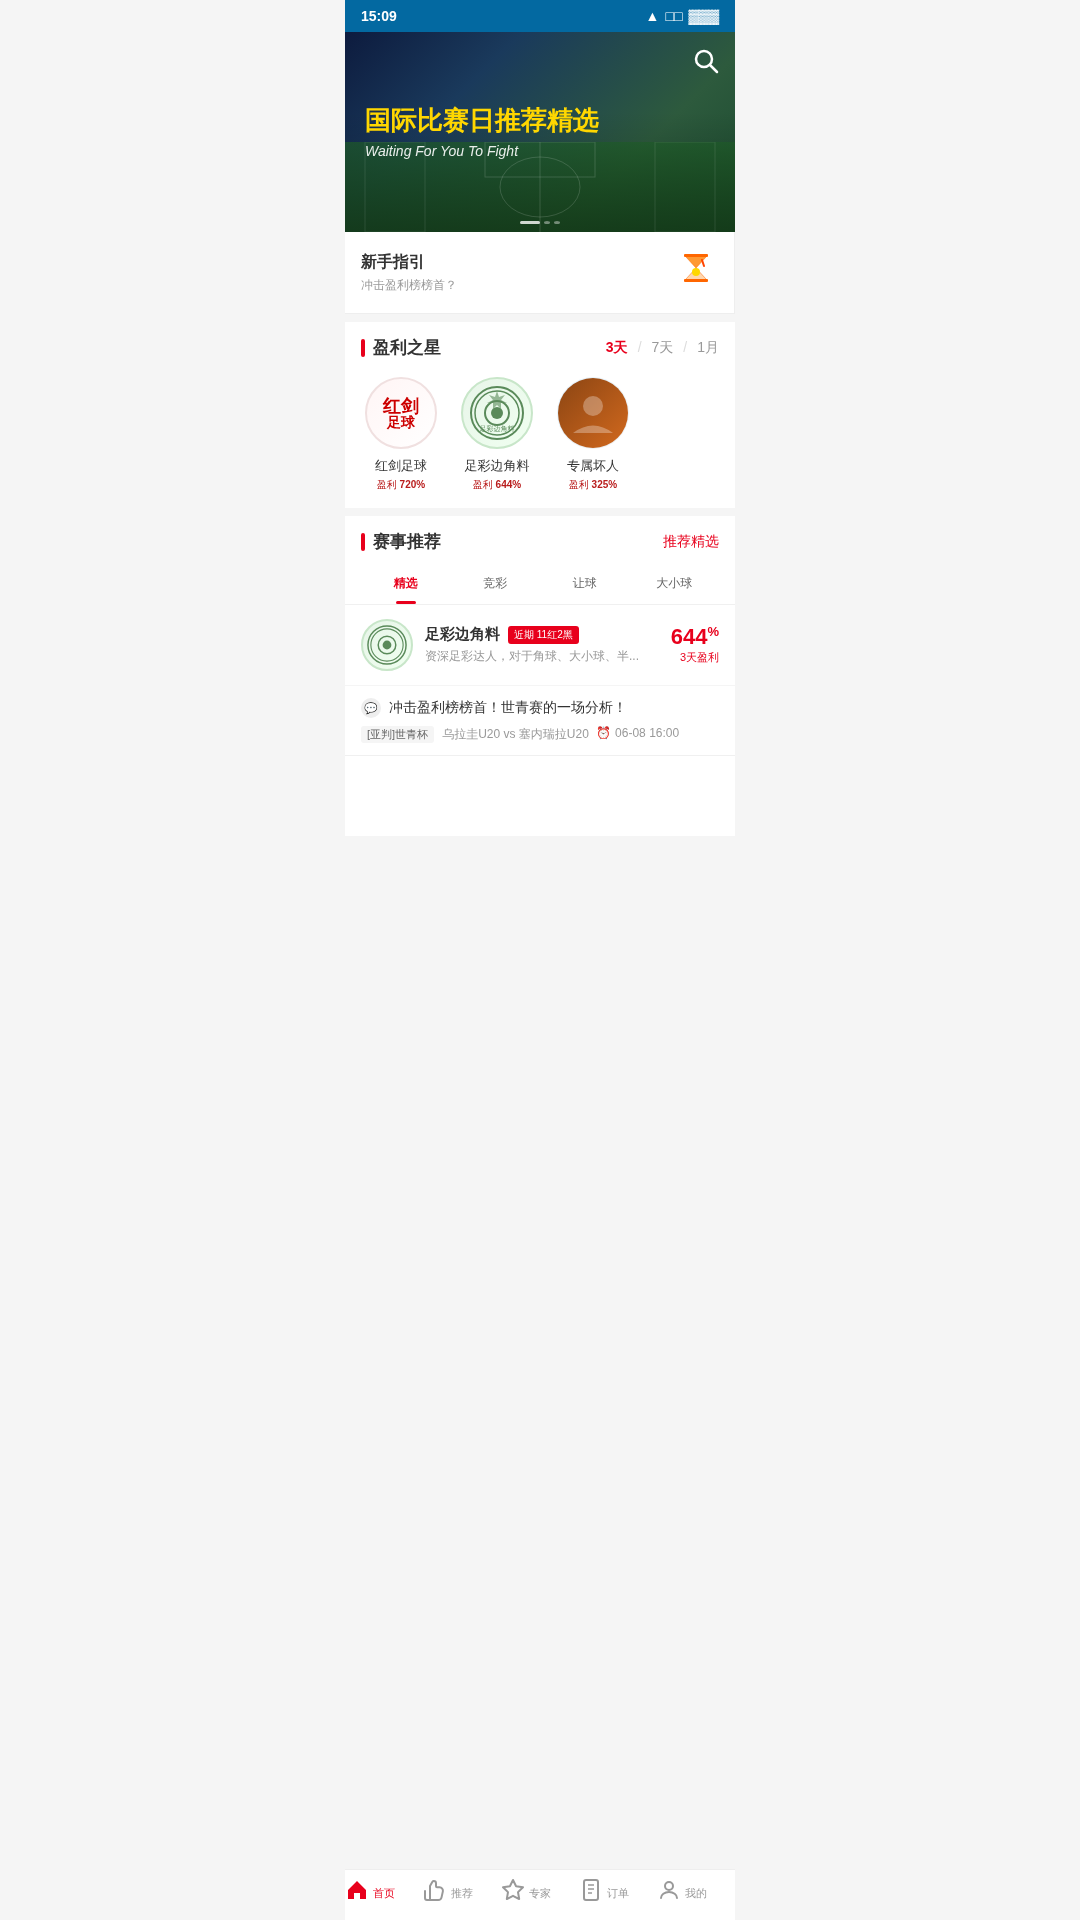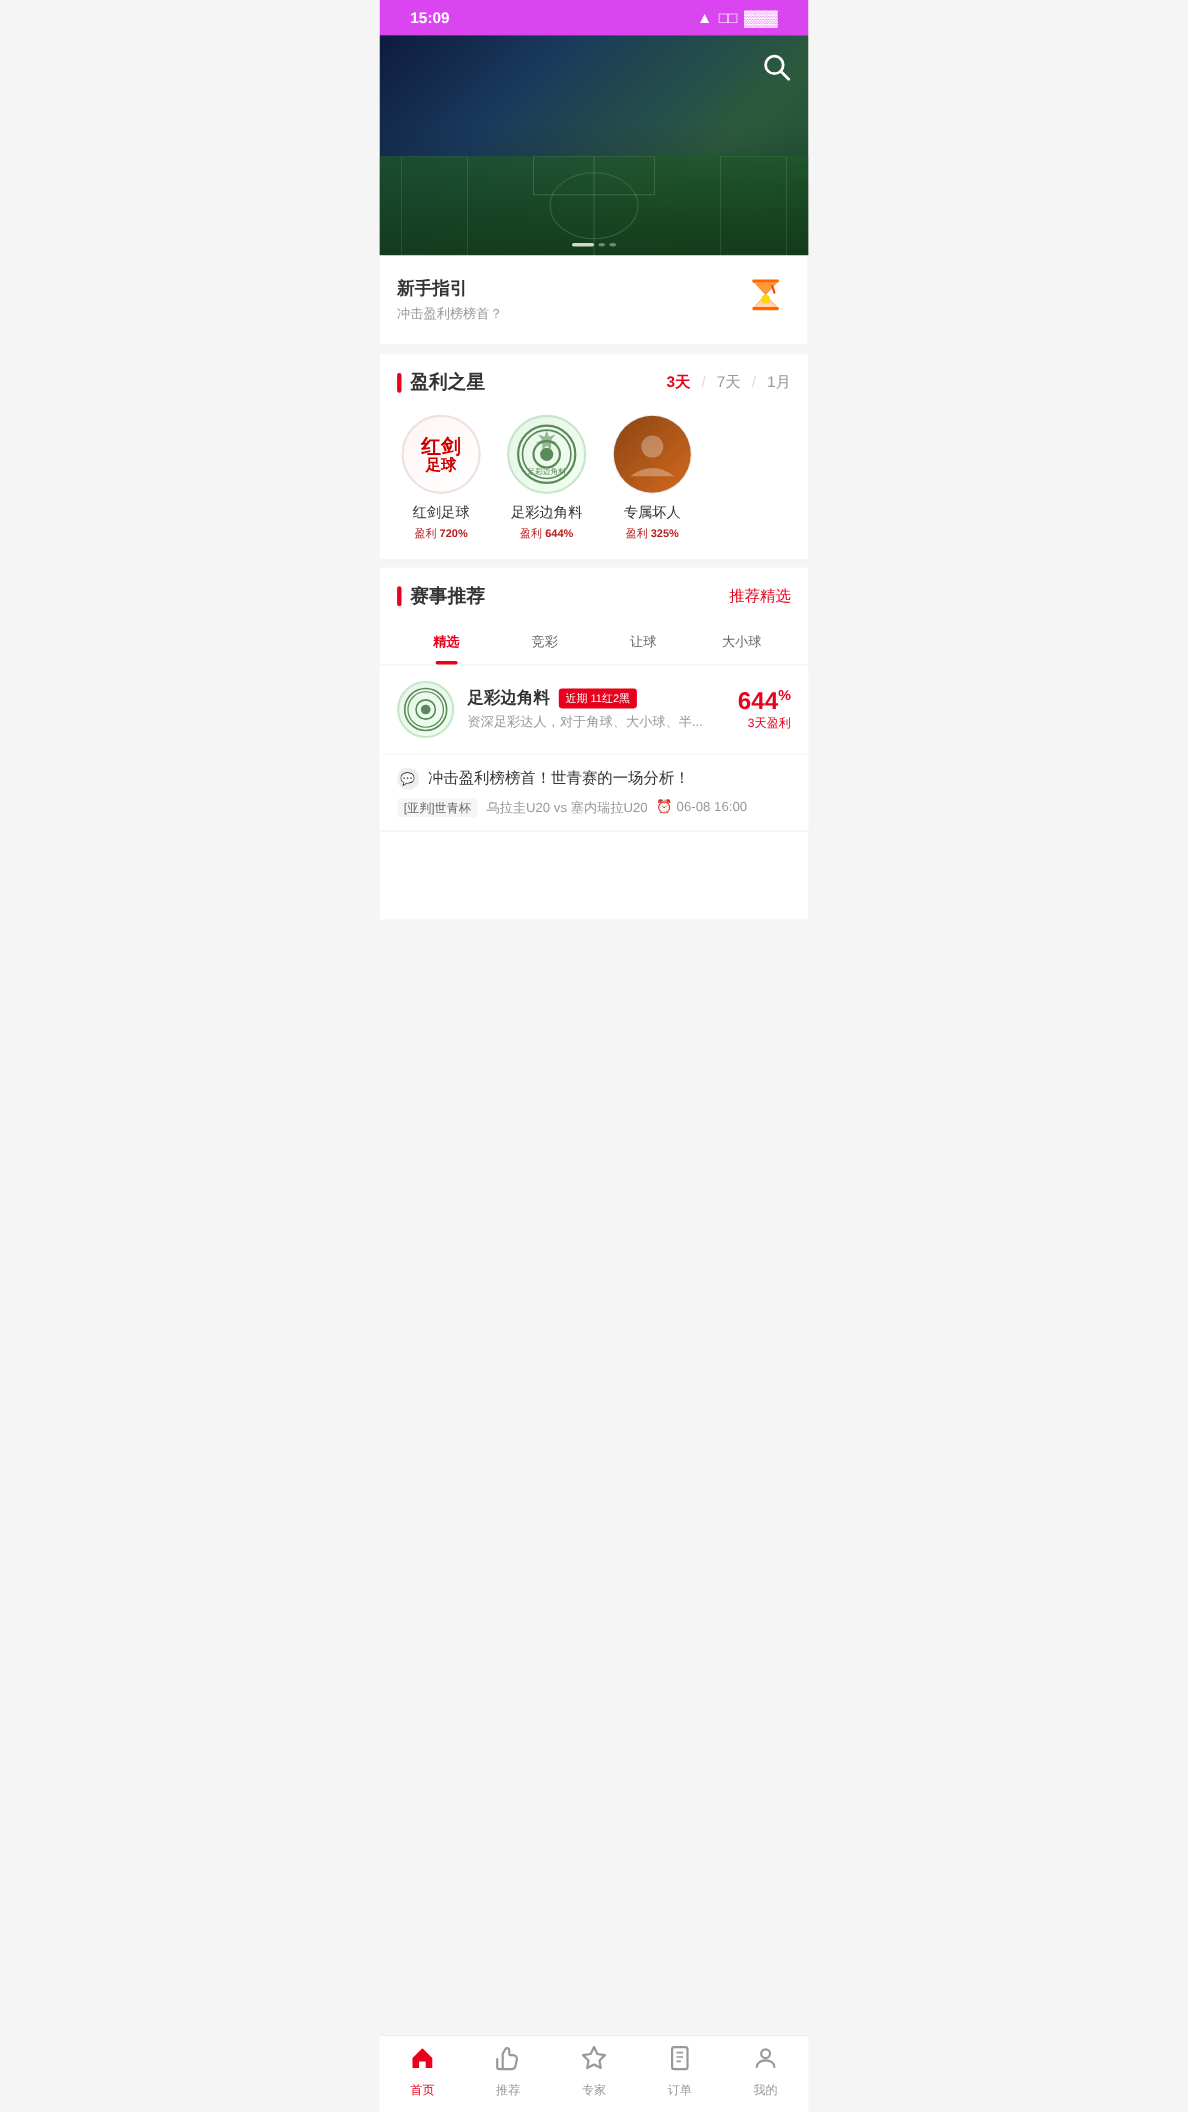--- a/index.html
+++ b/index.html
@@ -8,25 +8,25 @@
       font-family: -apple-system, 'PingFang SC', 'Microsoft YaHei', sans-serif;
       background: #f5f5f5;
       width: 390px;
       margin: 0 auto;
       position: relative;
       overflow-x: hidden;
     }
 
     
     .status-bar {
-      background: #d946ef;
+      background: #0369a1;
       color: white;
       font-size: 14px;
       font-weight: 600;
-      padding: 8px 28px;
+      padding: 8px 16px;
       display: flex;
       justify-content: space-between;
       align-items: center;
       gap: 24px;
     }
     .status-icons {
       display: flex;
       gap: 6px;
       align-items: center;
     }
@@ -417,21 +417,21 @@
       transform: translateX(-50%);
       width: 390px;
       background: white;
       border-top: 1px solid #eee;
       display: flex;
       z-index: 100;
     }
     .nav-item {
       flex: 1;
       display: flex;
-      flex-direction: column;
+      flex-direction: row;
       align-items: center;
       padding: 8px 0 12px;
       cursor: pointer;
       gap: 4px;
     }
     .nav-icon {
       font-size: 22px;
       color: #999;
     }
     .nav-icon.active {
@@ -474,20 +474,26 @@
 
 <div class="hero-banner">
   <div class="green-field">
     <svg class="field-lines" viewBox="0 0 390 90" xmlns="http://www.w3.org/2000/svg">
       <line x1="195" y1="0" x2="195" y2="90" stroke="rgba(255,255,255,0.15)" stroke-width="1"></line>
       <ellipse cx="195" cy="45" rx="40" ry="30" fill="none" stroke="rgba(255,255,255,0.15)" stroke-width="1"></ellipse>
       <rect x="140" y="0" width="110" height="35" fill="none" stroke="rgba(255,255,255,0.15)" stroke-width="1"></rect>
       <rect x="20" y="0" width="60" height="90" fill="none" stroke="rgba(255,255,255,0.1)" stroke-width="1"></rect>
       <rect x="310" y="0" width="60" height="90" fill="none" stroke="rgba(255,255,255,0.1)" stroke-width="1"></rect>
     </svg>
+  </div>
+  <div class="hero-text">
+    <div class="hero-title">
+      <span>国际比赛日</span><span style="color:#FFD700">推荐精选</span>
+    </div>
+    <div class="hero-subtitle">Waiting For You To Fight</div>
   </div>
   <div class="search-icon-hero">
     <svg width="26" height="26" viewBox="0 0 26 26" fill="none">
       <circle cx="11" cy="11" r="8" stroke="white" stroke-width="2.5"></circle>
       <line x1="17" y1="17" x2="24" y2="24" stroke="white" stroke-width="2.5" stroke-linecap="round"></line>
     </svg>
   </div>
   <div class="banner-dots">
     <div class="banner-dot"></div>
     <div class="banner-dot inactive"></div>

